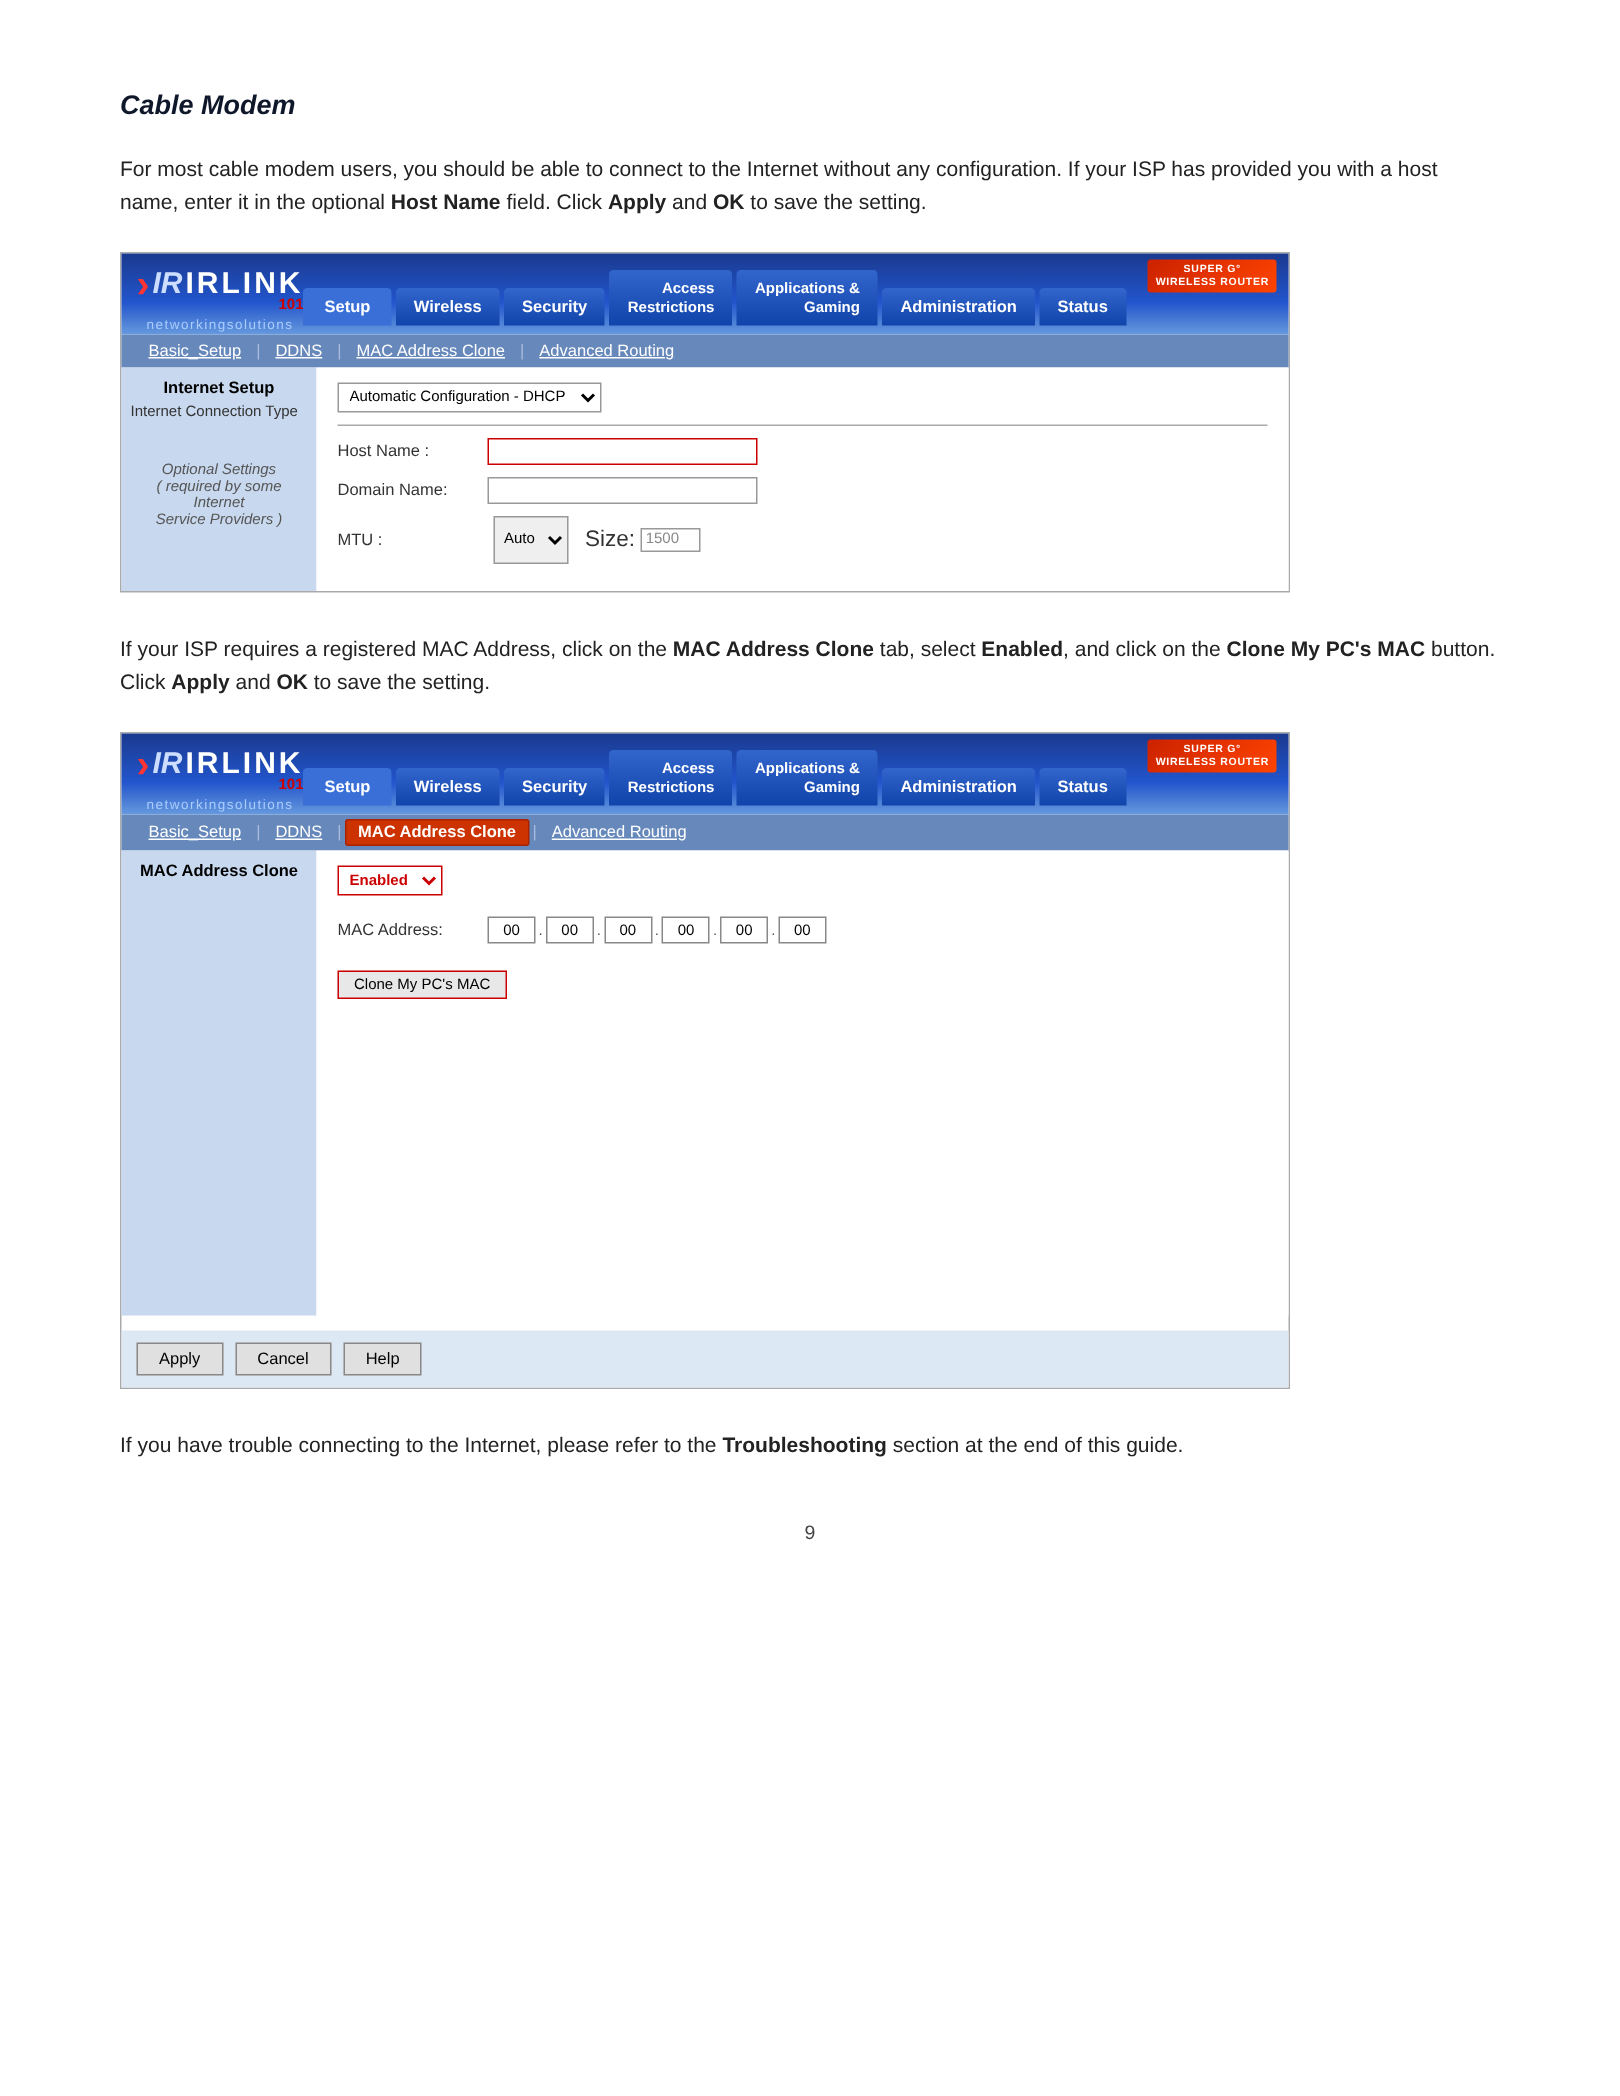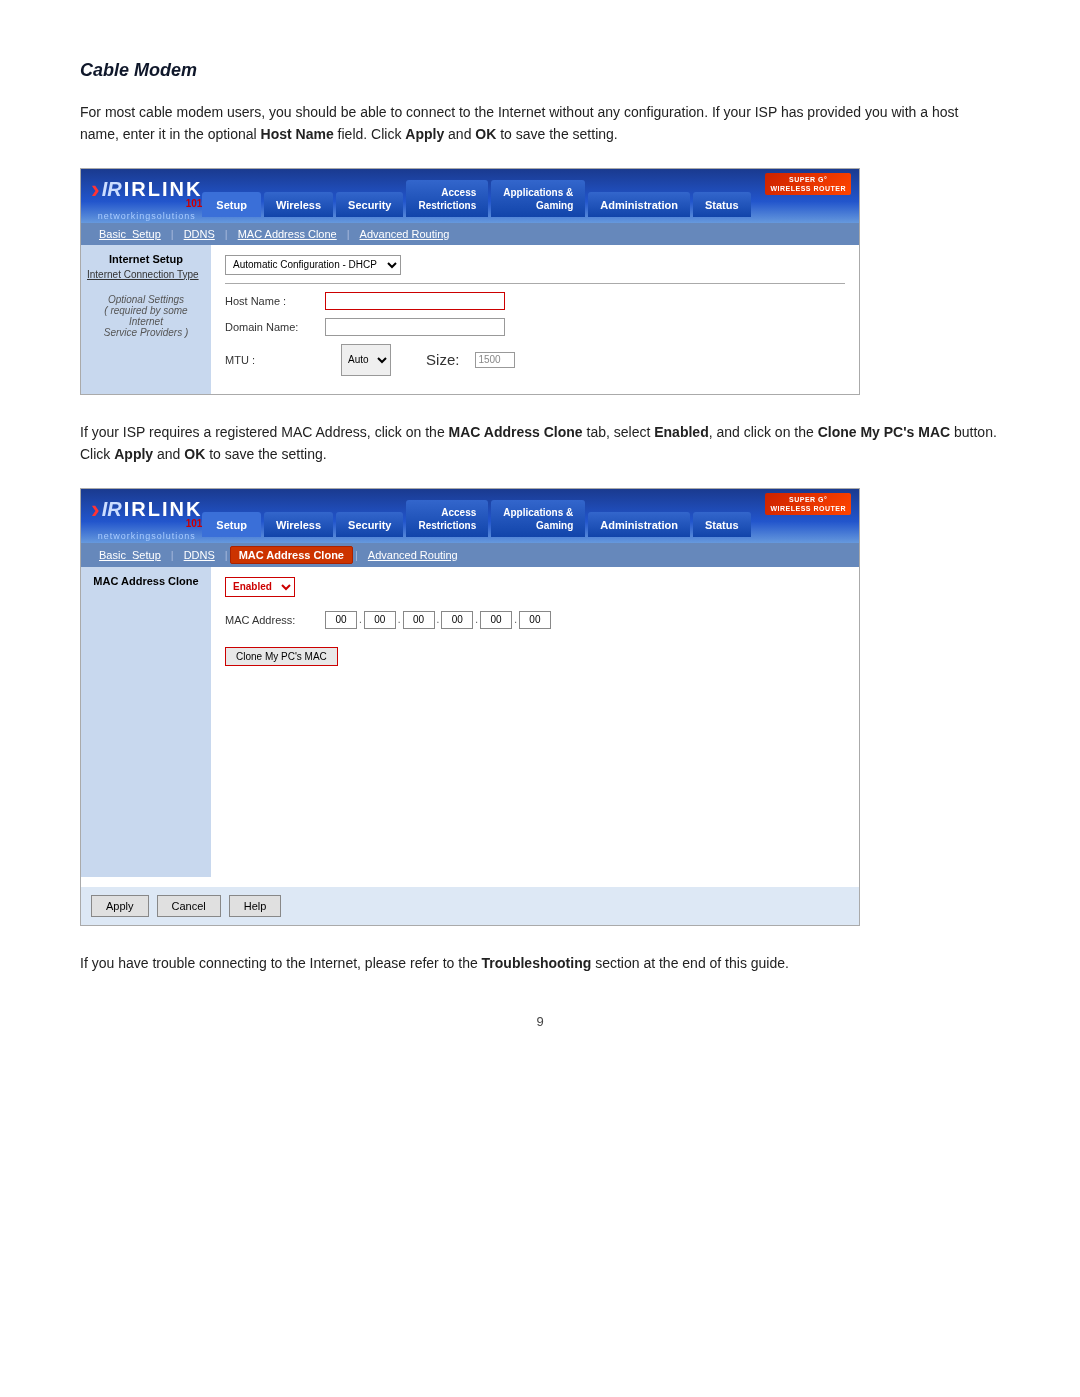--- a/index.html
+++ b/index.html
@@ -144,22 +144,21 @@
     .sidebar-title {
       font-weight: bold;
       font-size: 11px;
       margin-bottom: 4px;
       text-align: center;
     }
 
     .sidebar-label {
       font-size: 10px;
       color: #333;
-      margin-bottom: 2px;
-      text-decoration: underline;
+      margin-bottom: 16px;
     }
 
     .main-content {
       flex: 1;
       padding: 10px 14px;
       background: #fff;
     }
 
     
     .form-row {
@@ -198,21 +197,21 @@
       background: #fff;
       font-size: 10px;
       padding: 1px 3px;
       height: 20px;
       width: 176px;
     }
 
     .mtu-row {
       display: flex;
       align-items: center;
-      gap: 16px;
+      gap: 4px;
       font-size: 11px;
     }
 
     .mtu-select {
       border: 1px solid #999;
       height: 32px;
       font-size: 10px;
       padding: 0 2px;
       width: 50px;
     }

